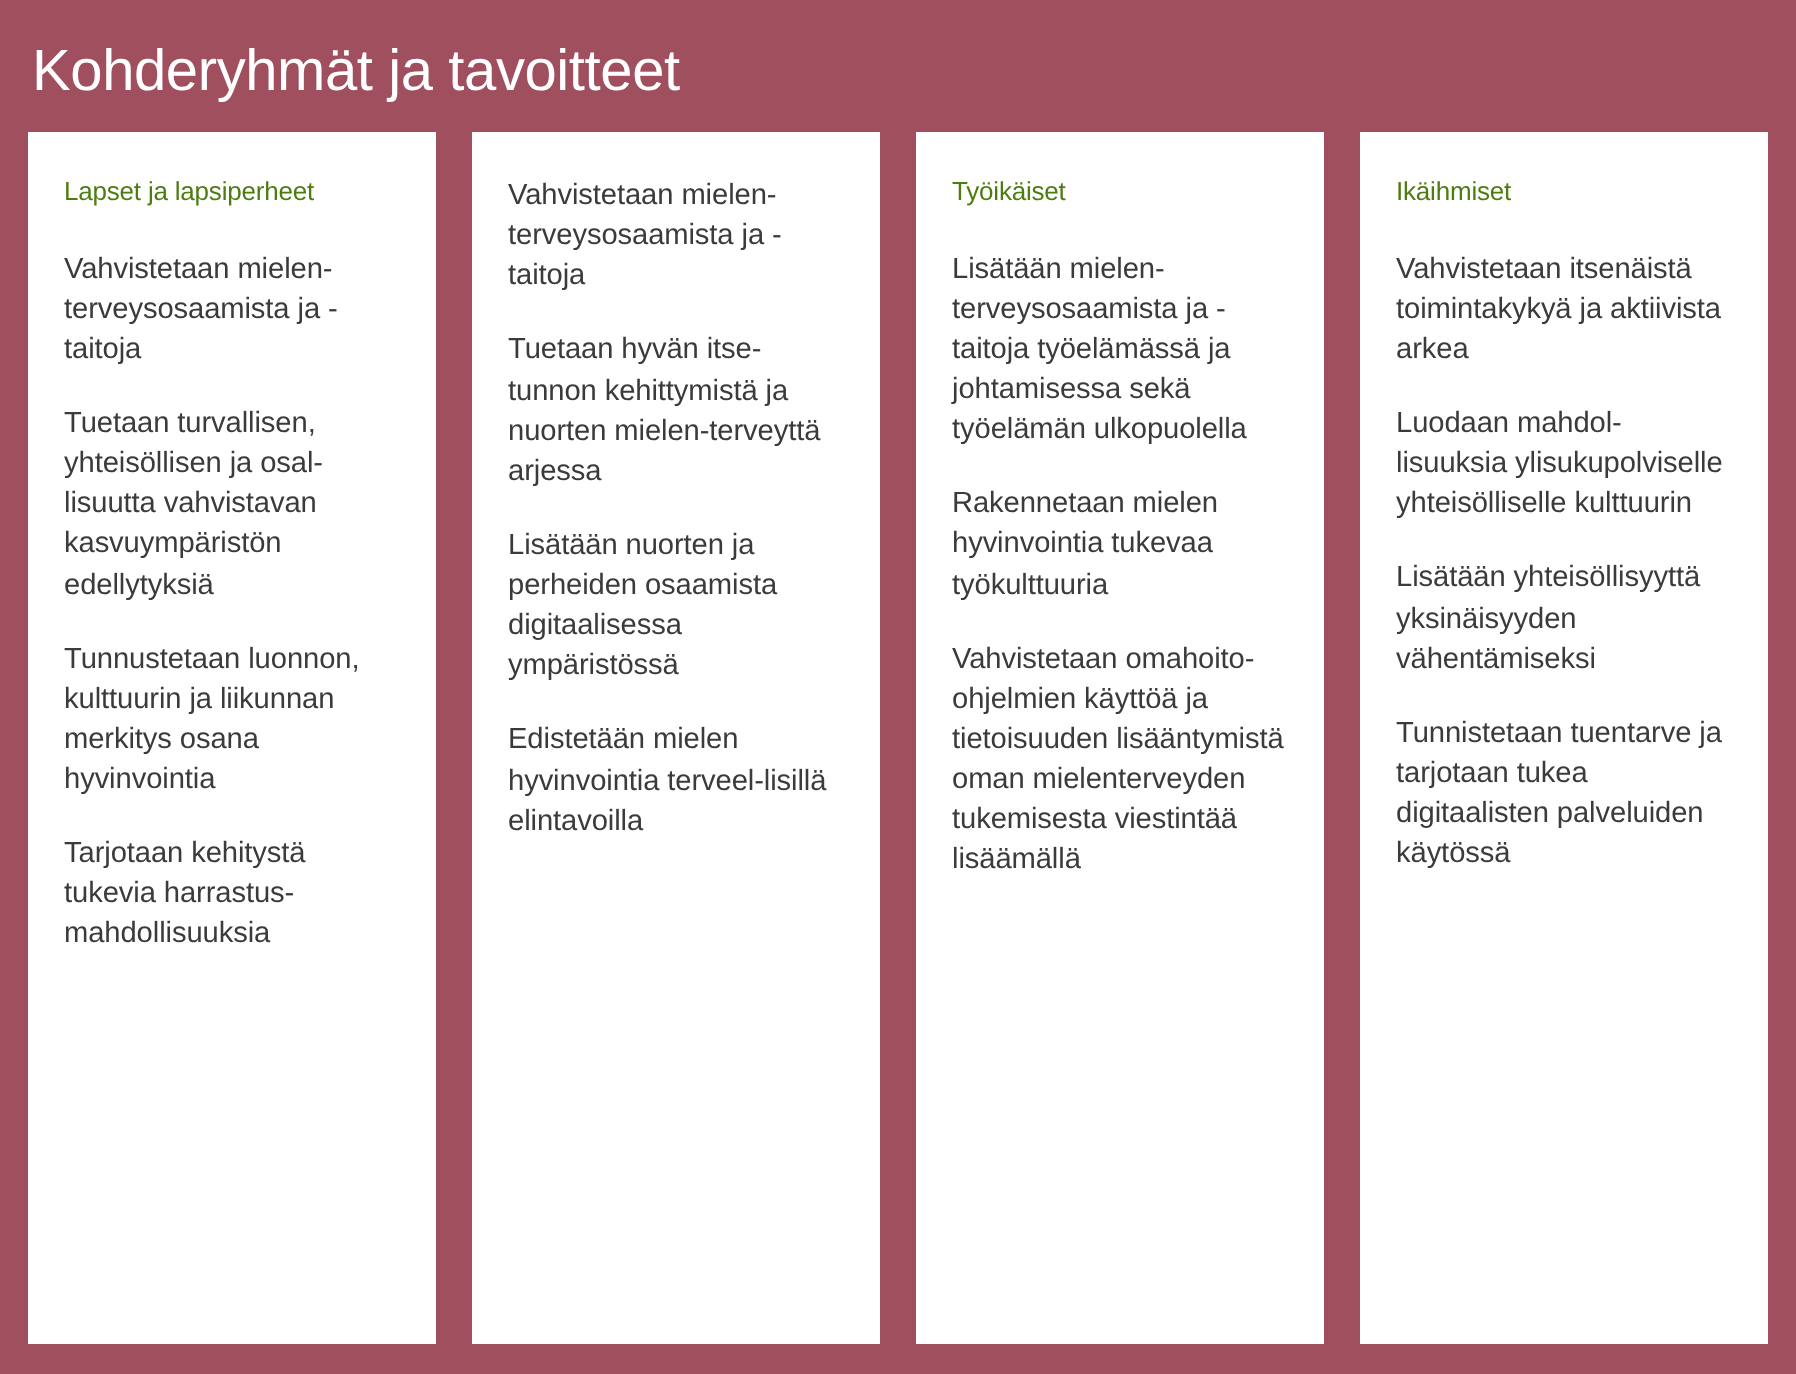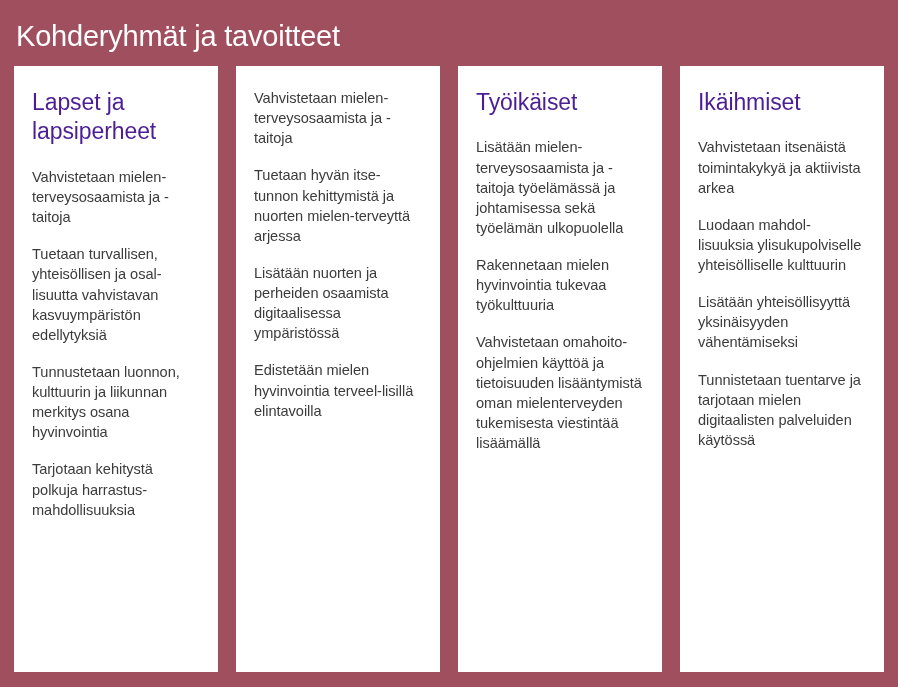--- a/index.html
+++ b/index.html
@@ -46,22 +46,22 @@
   .card {
     flex: 1 1 0;
     background: #ffffff;
     box-sizing: border-box;
     padding: 22px 18px 16px 18px;
     display: flex;
     flex-direction: column;
     overflow: hidden;
   }
   .card-title {
-    color: #4c1d95;
-    font-size: 23px;
+    color: #4d7c0f;
+    font-size: 13px;
     font-weight: normal;
     line-height: 1.28;
     margin: 0 0 20px 0;
     letter-spacing: -0.1px;
   }
   .goal-list {
     list-style: none;
     margin: 0;
     padding: 0;
     display: flex;
@@ -83,21 +83,21 @@
   <div id="slide-title">Kohderyhmät ja tavoitteet</div>
 
   <div id="cards">
 
     <div class="card">
       <h2 class="card-title">Lapset ja lapsiperheet</h2>
       <ul class="goal-list">
         <li class="goal-item">Vahvistetaan mielen-terveysosaamista ja -taitoja</li>
         <li class="goal-item">Tuetaan turvallisen, yhteisöllisen ja osal-lisuutta vahvistavan kasvuympäristön edellytyksiä</li>
         <li class="goal-item">Tunnustetaan luonnon, kulttuurin ja liikunnan merkitys osana hyvinvointia</li>
-        <li class="goal-item">Tarjotaan kehitystä polkuja harrastus-mahdollisuuksia</li>
+        <li class="goal-item">Tarjotaan kehitystä tukevia harrastus-mahdollisuuksia</li>
       </ul>
     </div>
 
     <div class="card">
       <ul class="goal-list">
         <li class="goal-item">Vahvistetaan mielen-terveysosaamista ja -taitoja</li>
         <li class="goal-item">Tuetaan hyvän itse-tunnon kehittymistä ja nuorten mielen-terveyttä arjessa</li>
         <li class="goal-item">Lisätään nuorten ja perheiden osaamista digitaalisessa ympäristössä</li>
         <li class="goal-item">Edistetään mielen hyvinvointia terveel-lisillä elintavoilla</li>
       </ul>
@@ -111,18 +111,18 @@
         <li class="goal-item">Vahvistetaan omahoito-ohjelmien käyttöä ja tietoisuuden lisääntymistä oman mielenterveyden tukemisesta viestintää lisäämällä</li>
       </ul>
     </div>
 
     <div class="card">
       <h2 class="card-title">Ikäihmiset</h2>
       <ul class="goal-list">
         <li class="goal-item">Vahvistetaan itsenäistä toimintakykyä ja aktiivista arkea</li>
         <li class="goal-item">Luodaan mahdol-lisuuksia ylisukupolviselle yhteisölliselle kulttuurin</li>
         <li class="goal-item">Lisätään yhteisöllisyyttä yksinäisyyden vähentämiseksi</li>
-        <li class="goal-item">Tunnistetaan tuentarve ja tarjotaan mielen digitaalisten palveluiden käytössä</li>
+        <li class="goal-item">Tunnistetaan tuentarve ja tarjotaan tukea digitaalisten palveluiden käytössä</li>
       </ul>
     </div>
 
   </div>
 </div>
 
 </body></html>

